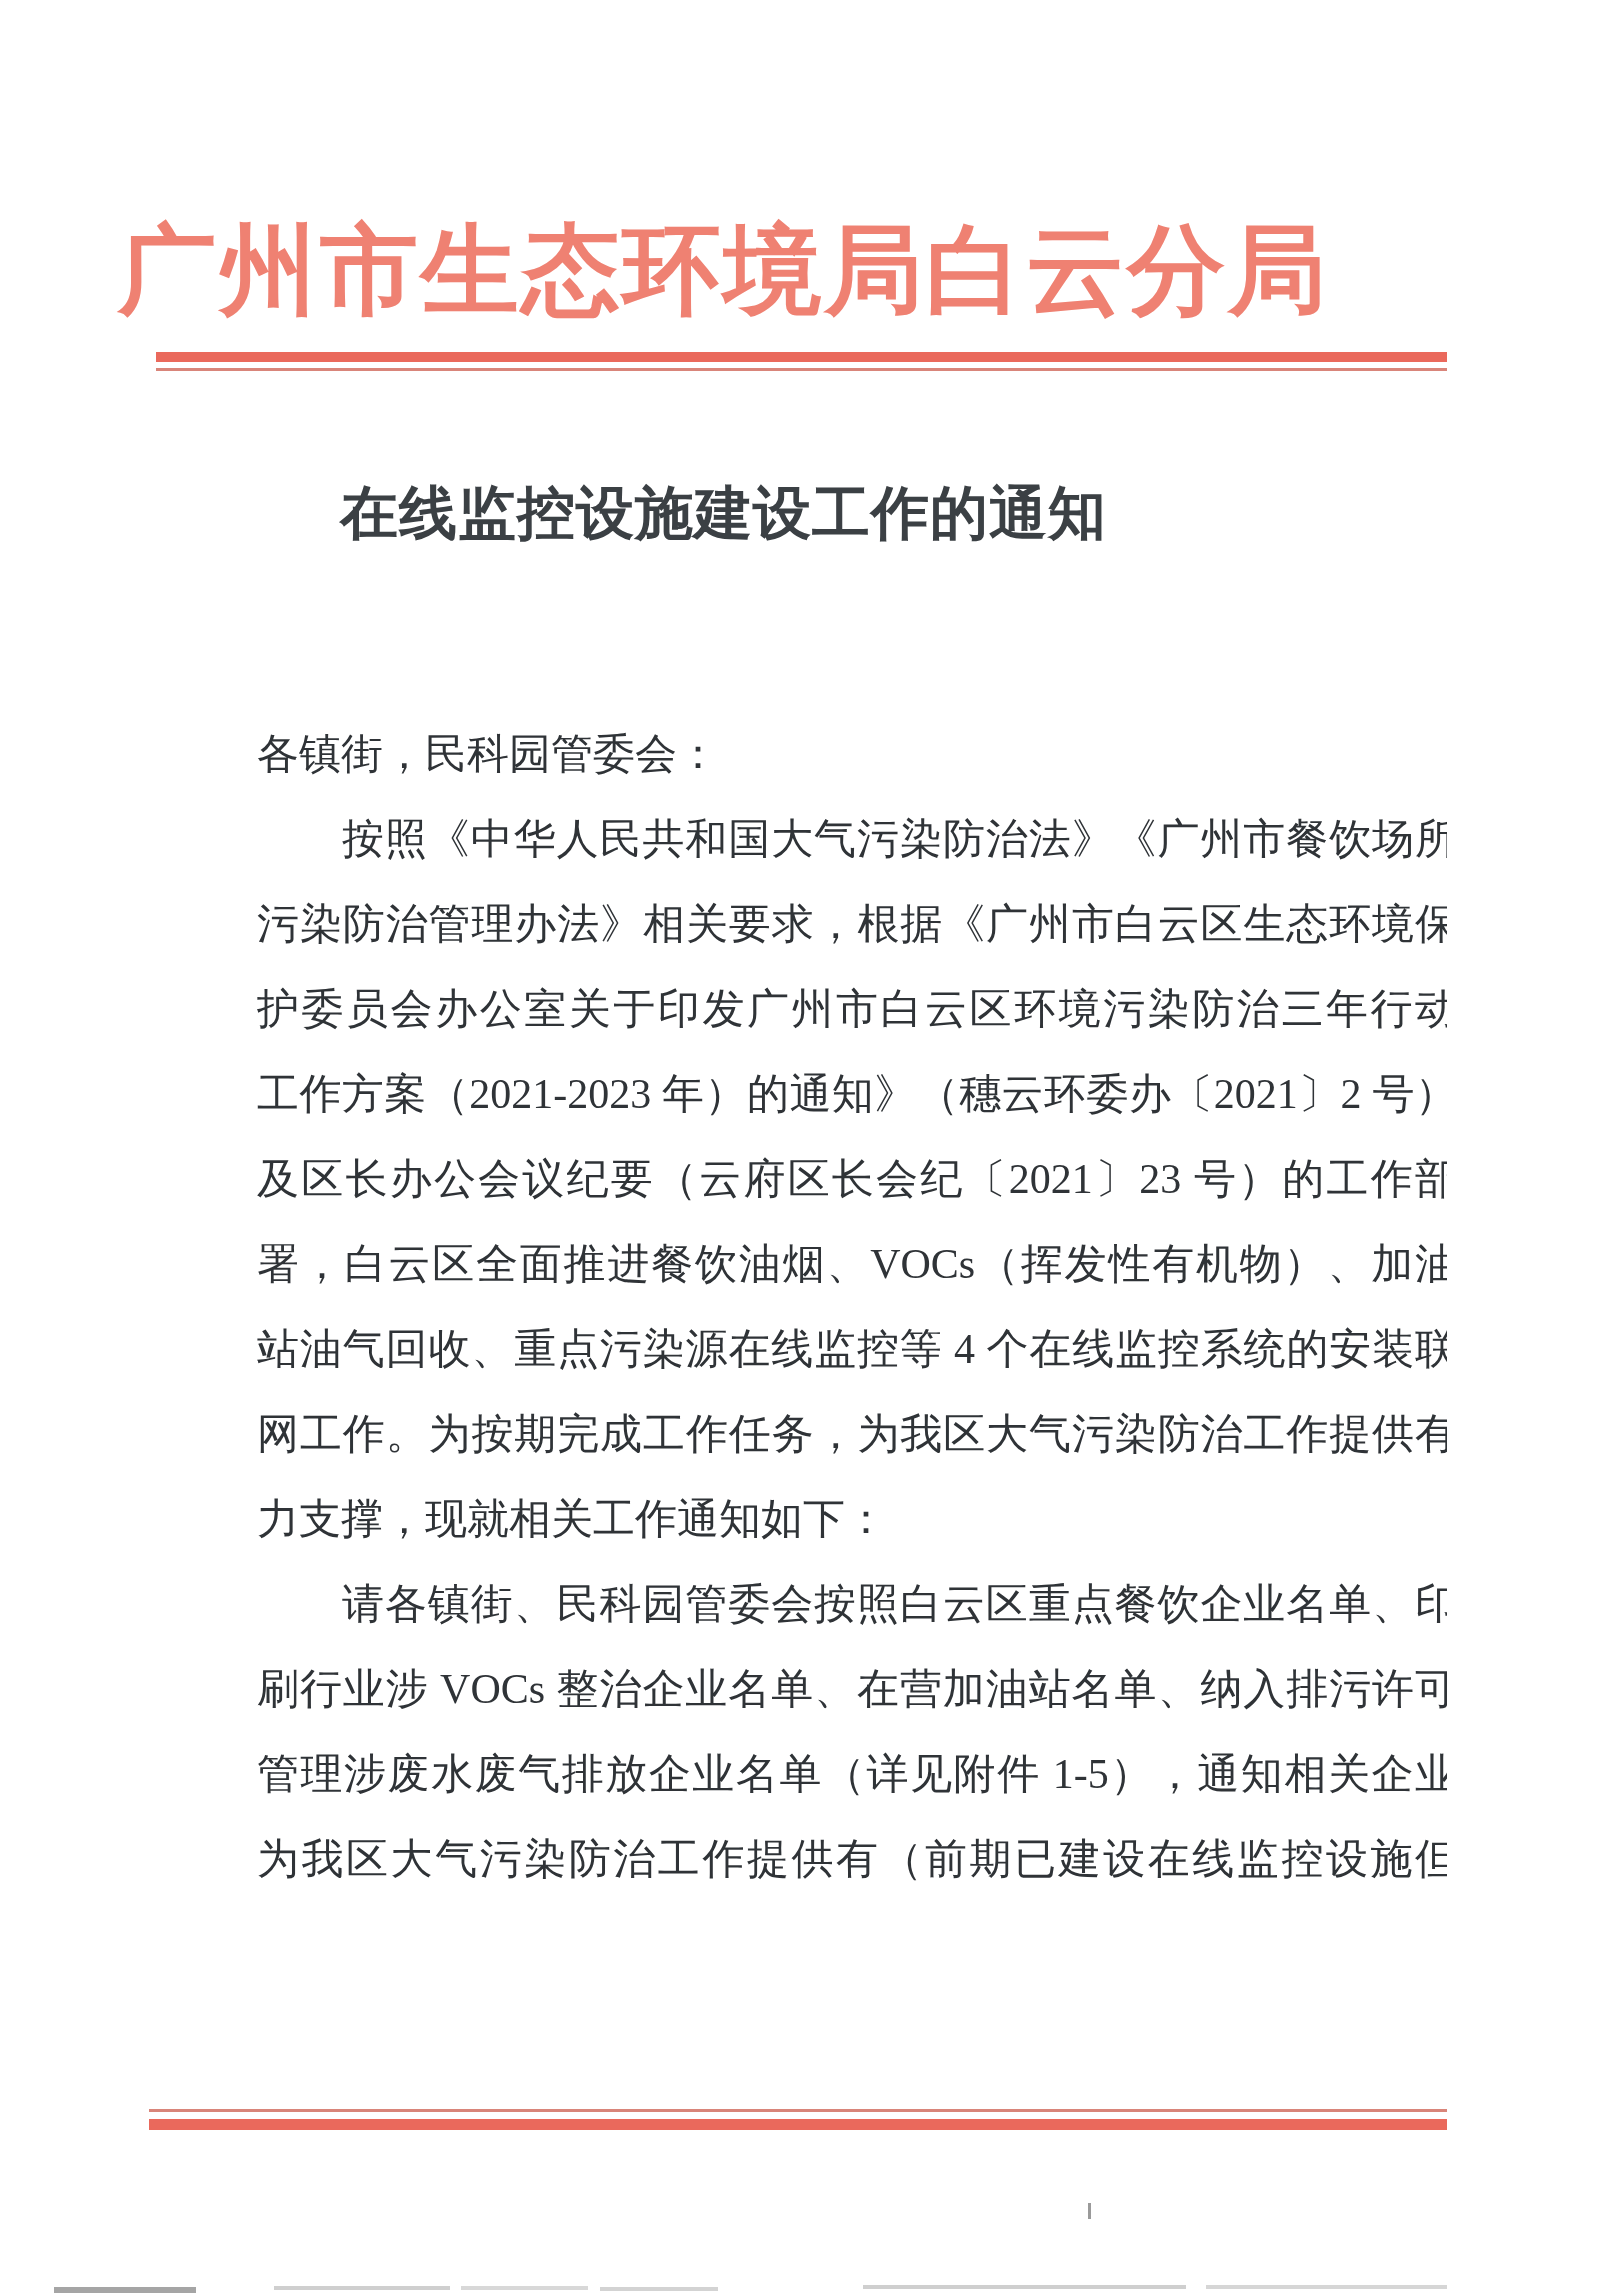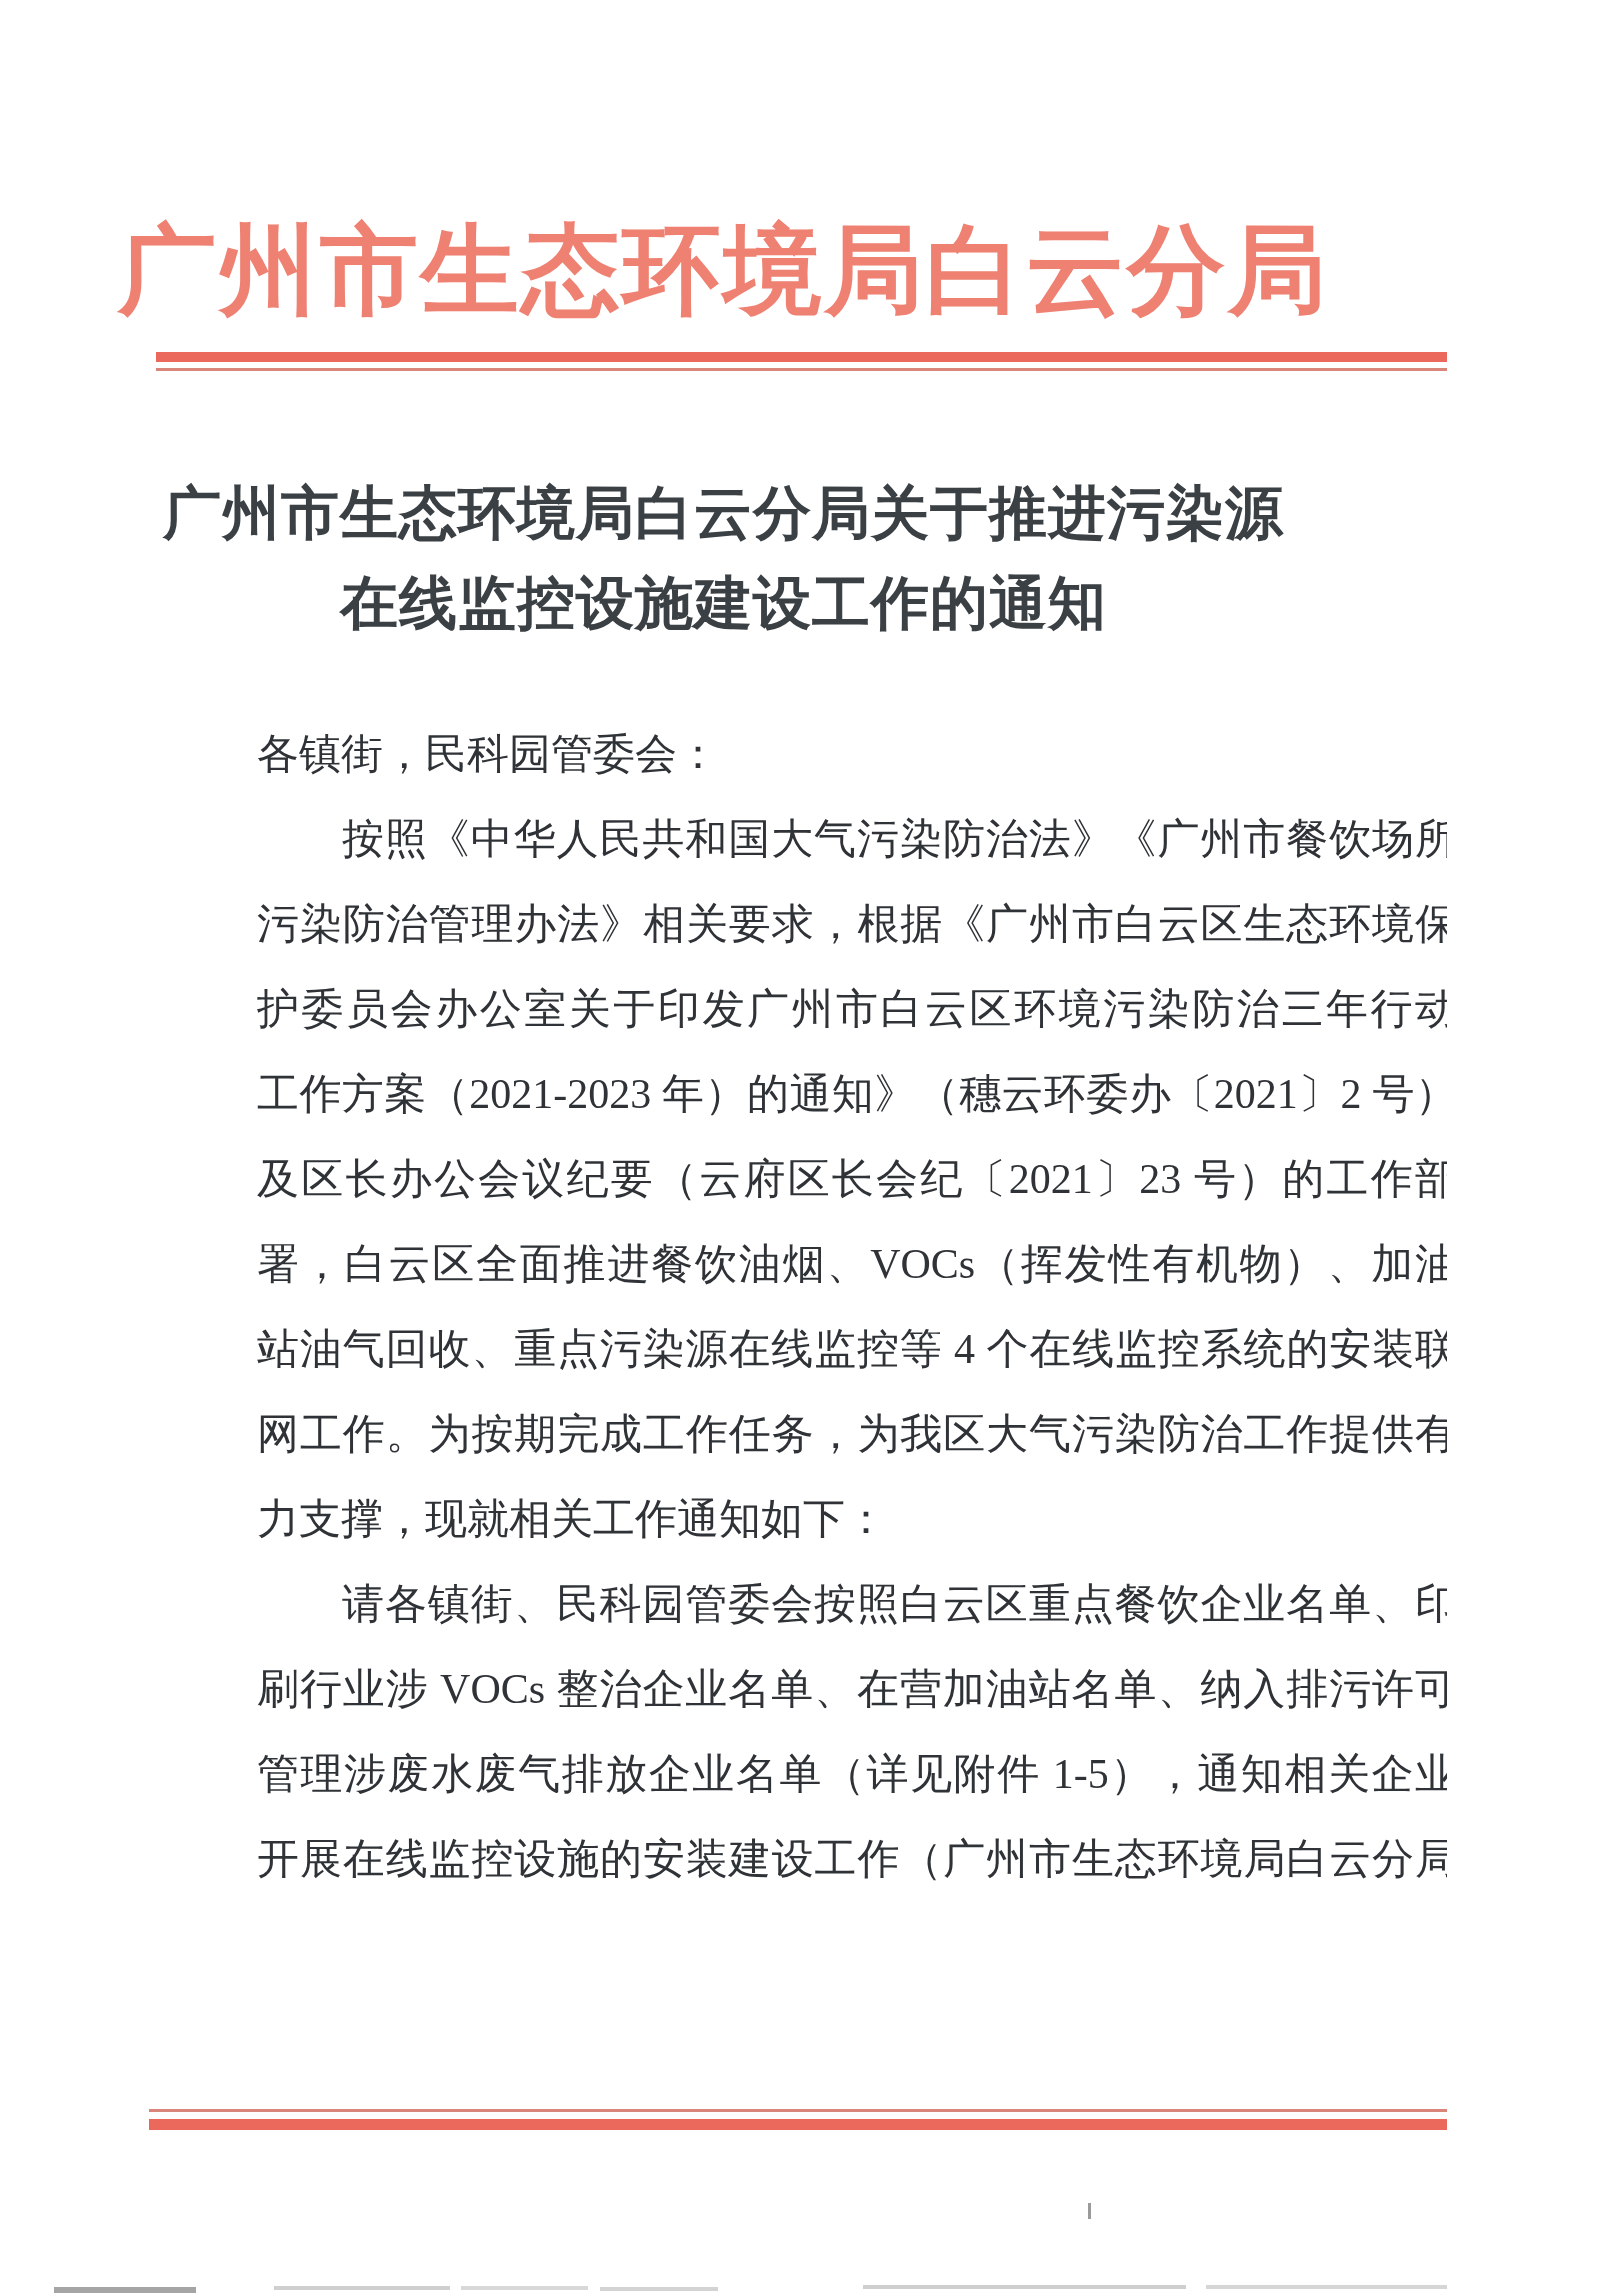--- a/index.html
+++ b/index.html
@@ -90,39 +90,38 @@
 <body>
 
 <div class="page">
 
   <div class="agency-header">广州市生态环境局白云分局</div>
 
   <div class="rule rule-top-thick"></div>
   <div class="rule rule-top-thin"></div>
 
   <div class="doc-title">
-    <div>广州市生态环境局白云分局关于推进污染源</div>
     <div>在线监控设施建设工作的通知</div>
   </div>
 
   <div class="body-text">
     <div class="line">各镇街，民科园管委会：</div>
     <div class="line indent jl">按照《中华人民共和国大气污染防治法》《广州市餐饮场所</div>
     <div class="line jl">污染防治管理办法》相关要求，根据《广州市白云区生态环境保</div>
     <div class="line jl">护委员会办公室关于印发广州市白云区环境污染防治三年行动</div>
     <div class="line jl">工作方案（2021-2023 年）的通知》（穗云环委办〔2021〕2 号）</div>
     <div class="line jl">及区长办公会议纪要（云府区长会纪〔2021〕23 号）的工作部</div>
     <div class="line jl">署，白云区全面推进餐饮油烟、VOCs（挥发性有机物）、加油</div>
     <div class="line jl">站油气回收、重点污染源在线监控等 4 个在线监控系统的安装联</div>
     <div class="line jl">网工作。为按期完成工作任务，为我区大气污染防治工作提供有</div>
     <div class="line">力支撑，现就相关工作通知如下：</div>
     <div class="line indent jl">请各镇街、民科园管委会按照白云区重点餐饮企业名单、印</div>
     <div class="line jl">刷行业涉 VOCs 整治企业名单、在营加油站名单、纳入排污许可</div>
     <div class="line jl">管理涉废水废气排放企业名单（详见附件 1-5），通知相关企业</div>
-    <div class="line jl">开展在线监控设施的安装建设工作（广州市生态环境局白云分局</div>
+    <div class="line jl">为我区大气污染防治工作提供有（前期已建设在线监控设施但</div>
   </div>
 
   <div class="rule rule-bottom-thin"></div>
   <div class="rule rule-bottom-thick"></div>
 
   <div class="artifact edge-line-right"></div>
   <div class="artifact tick-mark"></div>
   <div class="artifact smudge-1"></div>
   <div class="artifact smudge-2"></div>
   <div class="artifact smudge-3"></div>

